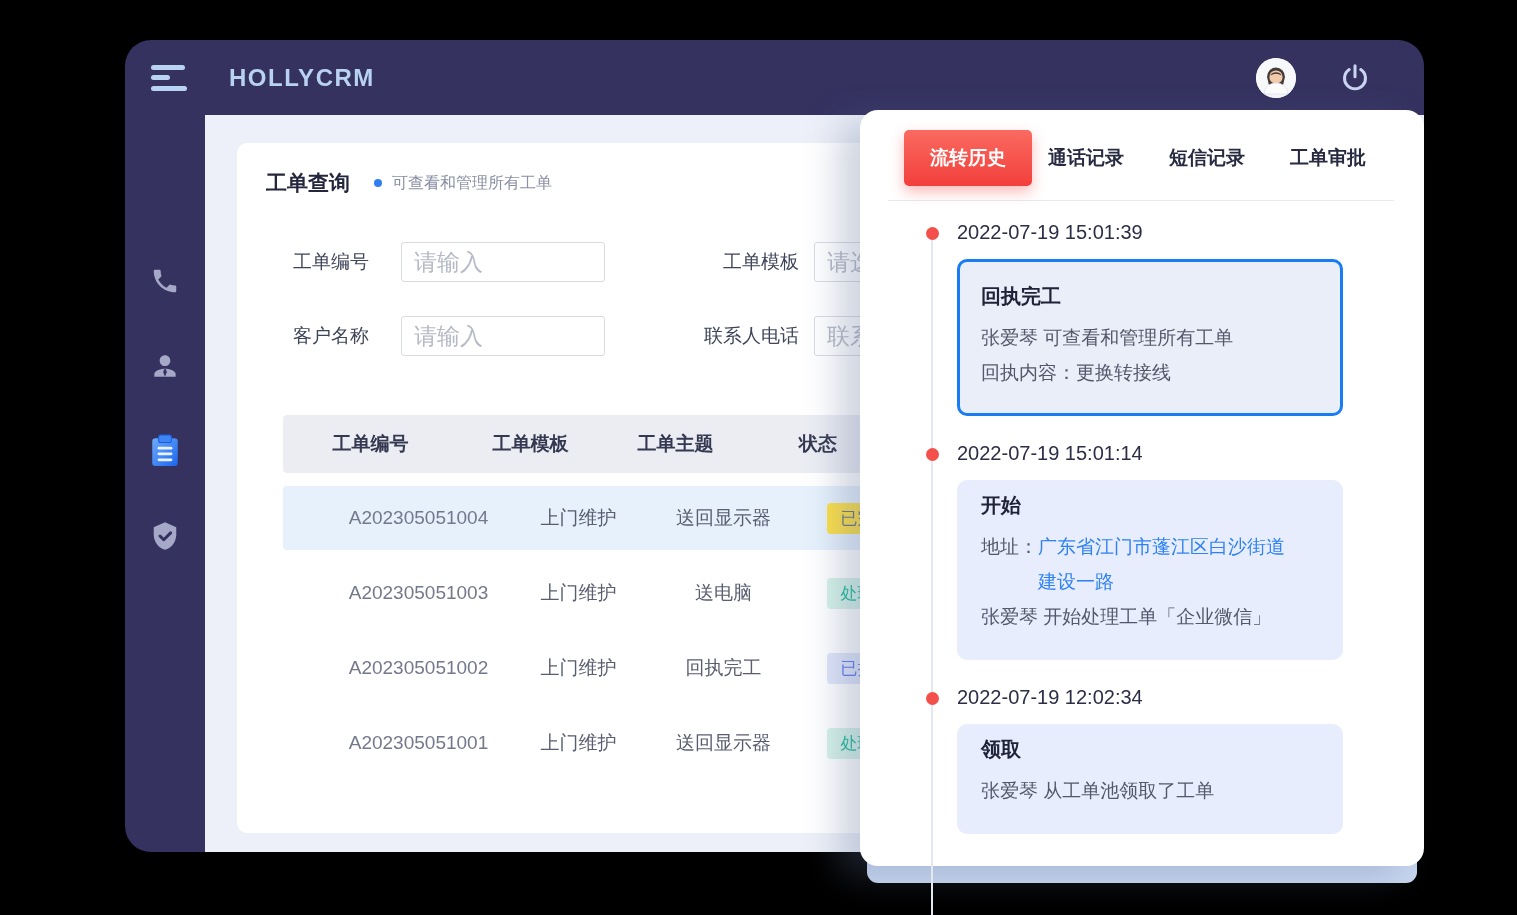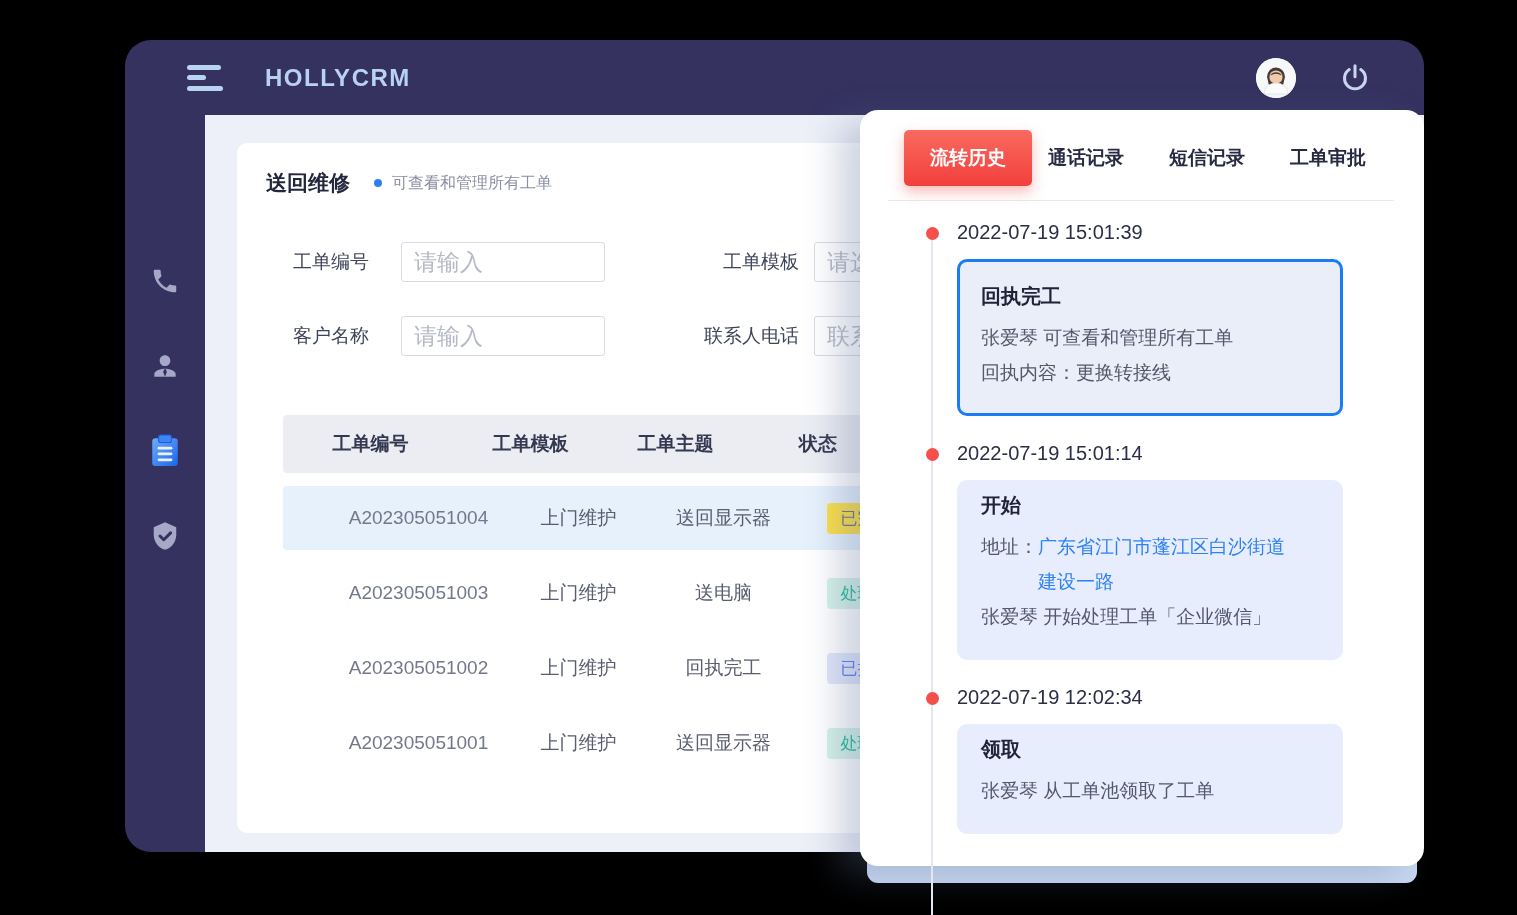--- a/index.html
+++ b/index.html
@@ -9,21 +9,21 @@
     background:#000;
     font-family:"Liberation Sans", sans-serif;
     overflow:hidden;
   }
 
   
   .window {
     position:absolute; left:125px; top:40px; width:1299px; height:812px;
     background:#353260; border-radius:26px; overflow:hidden;
   }
-  .appbar { position:absolute; left:0; top:0; right:0; height:75px; display:flex; align-items:center;padding-left:36px; }
+  .appbar { position:absolute; left:0; top:0; right:0; height:75px; display:flex; align-items:center; }
   .hamburger { margin-left:26px; width:36px; height:26px; display:flex; flex-direction:column; justify-content:space-between; cursor:pointer; }
   .hamburger span { display:block; height:5px; border-radius:3px; background:#b9d3f2; }
   .hamburger .l1 { width:34px; }
   .hamburger .l2 { width:19px; }
   .hamburger .l3 { width:36px; }
   .brand { margin-left:42px; font-size:24px; font-weight:bold; letter-spacing:1.5px; color:#b9d2f2; }
   .appbar-spacer { flex:1; }
   .avatar { width:40px; height:40px; border-radius:50%; background:#fff; overflow:hidden; flex:none; }
   .power { margin-left:44px; margin-right:54px; width:30px; height:30px; flex:none; }
 
@@ -158,21 +158,21 @@
         <path d="M12 1 3 5v6c0 5.55 3.84 10.74 9 12 5.16-1.26 9-6.45 9-12V5l-9-4z"></path>
         <polyline points="8,12 11,15 16.5,9.5" fill="none" stroke="#353260" stroke-width="2.4" stroke-linecap="round" stroke-linejoin="round"></polyline>
       </svg>
     </div>
   </div>
 
   <div class="content">
     <div class="main-card">
 
       <div class="title-row">
-        <div class="page-title">送回维修</div>
+        <div class="page-title">工单查询</div>
         <div class="title-dot"></div>
         <div class="page-subtitle">可查看和管理所有工单</div>
       </div>
 
       <div class="filter-form">
         <div class="f-row">
           <div class="f-label">工单编号</div>
           <input class="f-input" placeholder="请输入" style="">
           <div class="f-label f-label--r">工单模板</div>
           <input class="f-input f-input--2" placeholder="请选择" style="">

